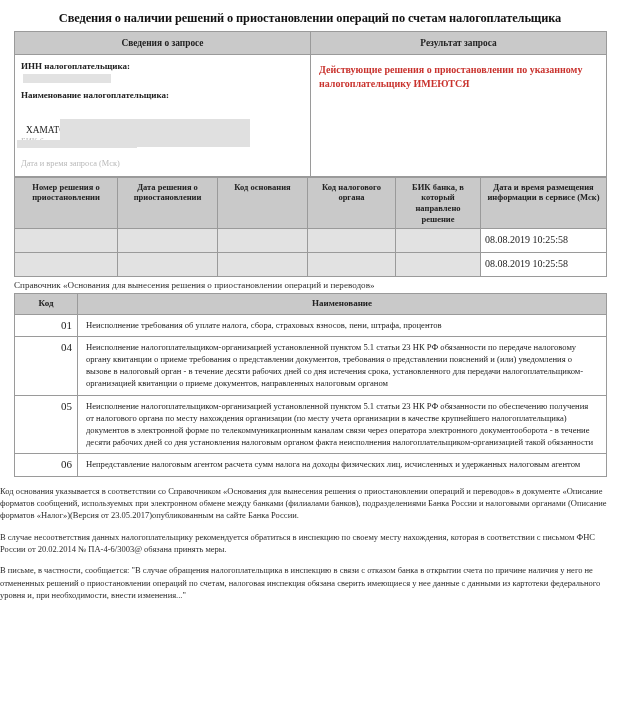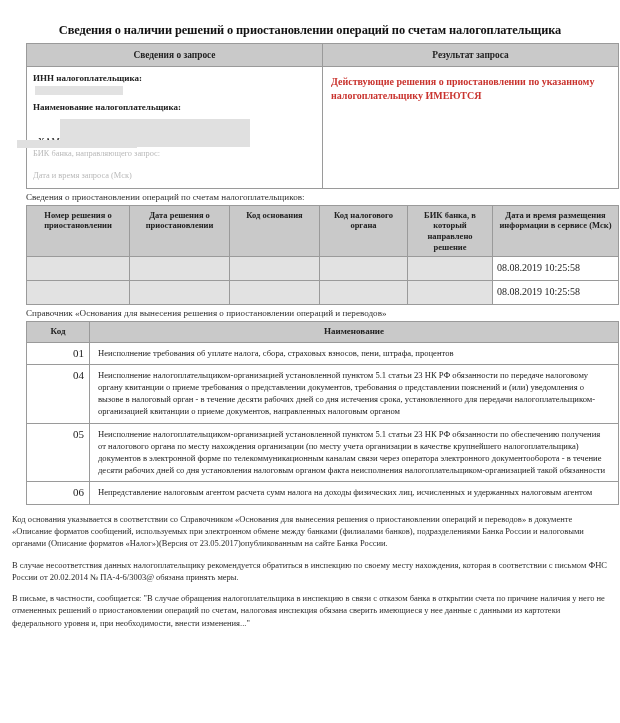--- a/index.html
+++ b/index.html
@@ -6,21 +6,21 @@
   body{
     width:620px; height:723px;
     background:#ffffff;
     font-family:"Liberation Serif","DejaVu Serif",serif;
     color:#2b2b2b;
     overflow:hidden;
   }
   .page{
     position:relative;
     width:620px; height:588px;
-    padding:12px; box-sizing:border-box;font-family:Liberation Serif, serif;
+    padding:0; box-sizing:border-box;font-family:Liberation Serif, serif;
   }
   .doc-title{
     font-size:12.4px;
     font-weight:bold;
     text-align:center;
     color:#111;
     letter-spacing:-0.1px;
     padding:11px 8px 6px 8px;
     line-height:1.15;
   }
@@ -145,21 +145,20 @@
         </td>
         <td>
           <div class="result-text">Действующие решения о приостановлении по указанному налогоплательщику ИМЕЮТСЯ</div>
         </td>
       </tr>
     </tbody>
   </table>
   <div class="r-big"></div>
   <div class="r-small"></div>
 
-  <div class="section-caption">Сведения о приостановлении операций по счетам налогоплательщиков:</div>
 
   <table id="t-decisions">
     <colgroup>
       <col style="width:103px">
         <col style="width:100px">
         <col style="width:90px">
       <col style="width:88px">
         <col style="width:85px">
         <col style="width:126px">
     </colgroup>

